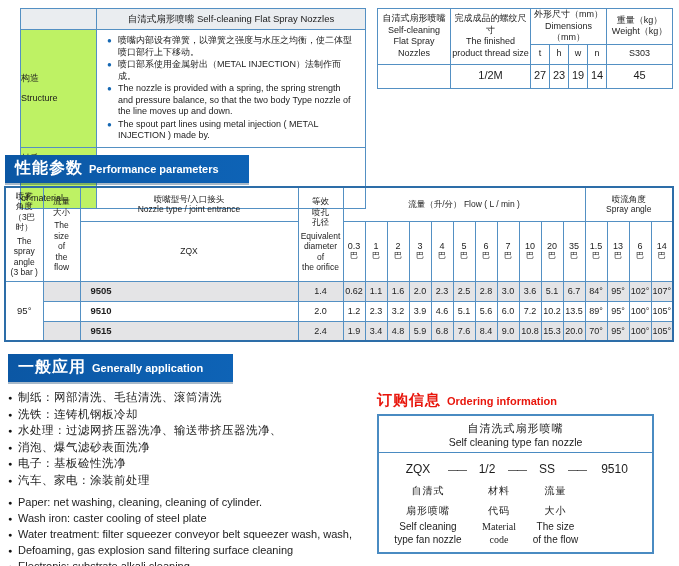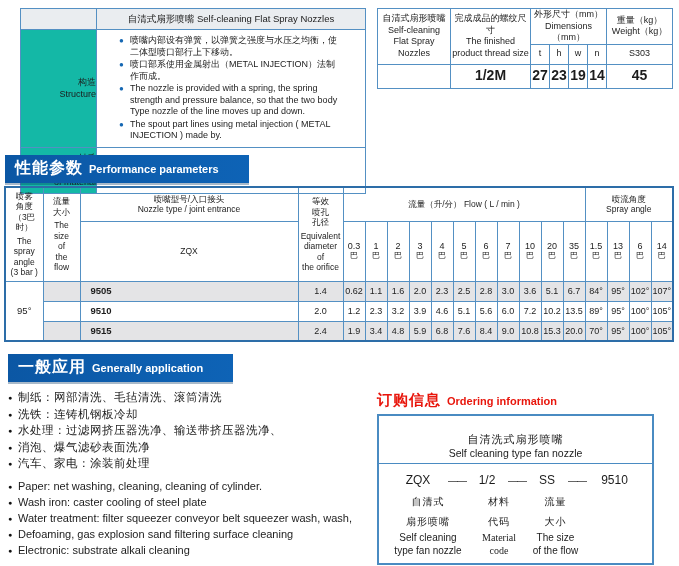--- a/index.html
+++ b/index.html
@@ -8,34 +8,34 @@
   .page { position:relative; width:679px; height:566px; background:#ffffff; overflow:hidden; }
 
   table { border-collapse:collapse; }
   .t th, .t td { border:1px solid #5490c3; font-weight:normal; vertical-align:middle; }
 
   
   .structure { position:absolute; left:20px; top:8px; width:346px; table-layout:fixed; }
   .structure th, .structure td { font-size:9px; }
   .structure .title-row th { height:21px; background:#eaedf0; text-align:center; font-size:9.5px; }
   .structure .corner { background:#eaedf0; }
-  .structure .rowlabel { width:76px; text-align:right; background:#14b8a6; line-height:12px; }
-  .structure .content { padding:4px 22px; background:#fff; }
+  .structure .rowlabel { width:76px; text-align:left; background:#bef264; line-height:20px; }
+  .structure .content { padding:4px 10px; background:#fff; }
   .bullets { list-style:none; }
   .bullets li { position:relative; padding-left:11px; line-height:11.5px; margin:1px 0; text-align:left; }
   .bullets li .dot { position:absolute; left:0; top:0; color:#1668b3; font-size:8px; }
   .bullets li .dot::before { content:"●"; }
   .material-cell { padding:4px 8px; height:46px; }
 
   
   .spec { position:absolute; left:377px; top:8px; width:295px; table-layout:fixed; }
   .spec th, .spec td { font-size:9px; text-align:center; line-height:11.5px; white-space:pre-line; }
   .spec .main-h { height:34px; }
   .spec .sub-h th { height:20px; }
-  .spec td { height:24px; font-size:14px;font-weight:bold; }
+  .spec td { height:24px; font-size:11px; }
 
   
   .banner { position:absolute; background:linear-gradient(90deg,#0b57a4,#0e63b6); color:#fff; padding:3px 30px 4px 10px; box-shadow:0 2px 0 rgba(7,54,100,.35); white-space:nowrap; }
   .banner .zh { font-size:16px; font-weight:bold; letter-spacing:1px; }
   .banner .en { font-size:11px; font-weight:bold; margin-left:6px; }
 
   
   .perf { position:absolute; left:4px; top:186px; width:669px; table-layout:fixed; }
   .perf th, .perf td { font-size:8.5px; text-align:center; line-height:10.5px; }
   .perf { border:2px solid #2d6da8; }
@@ -58,21 +58,21 @@
   .apps li .dot::before { content:"●"; }
   .apps .zh { font-size:11.5px; line-height:16.5px; letter-spacing:.5px; }
   .apps .en { font-size:11px; line-height:16px; }
   .apps .gap { height:6px; padding:0; }
 
   
   .order-title { position:absolute; left:377px; top:391px; color:#e8160c; white-space:nowrap; }
   .order-title .zh { font-size:15px; font-weight:bold; letter-spacing:1px; }
   .order-title .en { font-size:11px; font-weight:bold; margin-left:6px; }
   .order-box { position:absolute; left:377px; top:414px; width:277px; border:2px solid #4a8bc2; background:#fff; }
-  .order-head { border-bottom:1px solid #4a8bc2; text-align:center; padding:16px 0 4px; }
+  .order-head { border-bottom:1px solid #4a8bc2; text-align:center; padding:5px 0 4px; }
   .order-head .zh { display:block; font-size:11px; letter-spacing:1px; }
   .order-head .en { display:block; font-size:10.5px; }
   .order-codes { display:flex; align-items:center; padding:9px 10px 2px; }
   .order-codes .code { text-align:center; font-size:12px; }
   .order-codes .c1 { width:58px; } .order-codes .c2 { width:40px; } .order-codes .c3 { width:40px; } .order-codes .c4 { width:55px; }
   .order-codes .dash { flex:1; text-align:center; font-size:10px; color:#333; letter-spacing:-1px; }
   .order-labels { display:flex; padding:3px 4px 6px; }
   .order-labels .col { text-align:center; white-space:pre-line; }
   .order-labels .zh { display:block; font-size:10px; line-height:20px; letter-spacing:1px; }
   .order-labels .en { display:block; font-size:10px; line-height:12.5px; }
@@ -291,20 +291,21 @@
 
   <div class="banner" style="left:8px; top:354px;">
     <span class="zh">一般应用</span><span class="en">Generally application</span>
   </div>
 
   <ul class="apps">
     <li class="zh"><span class="dot"></span><span>制纸：网部清洗、毛毡清洗、滚筒清洗</span></li>
     <li class="zh"><span class="dot"></span><span>洗铁：连铸机钢板冷却</span></li>
     <li class="zh"><span class="dot"></span><span>水处理：过滤网挤压器洗净、输送带挤压器洗净、</span></li>
     <li class="zh"><span class="dot"></span><span>消泡、爆气滤砂表面洗净</span></li>
+    <li class="zh"><span class="dot"></span><span>电子：基板硷性洗净</span></li>
     <li class="zh"><span class="dot"></span><span>汽车、家电：涂装前处理</span></li>
     <li class="gap"></li>
     <li class="en"><span class="dot"></span><span>Paper: net washing, cleaning, cleaning of cylinder.</span></li>
     <li class="en"><span class="dot"></span><span>Wash iron: caster cooling of steel plate</span></li>
     <li class="en"><span class="dot"></span><span>Water treatment: filter squeezer conveyor belt squeezer wash, wash,</span></li>
     <li class="en"><span class="dot"></span><span>Defoaming, gas explosion sand filtering surface cleaning</span></li>
     <li class="en"><span class="dot"></span><span>Electronic: substrate alkali cleaning</span></li>
 
   </ul>
 

